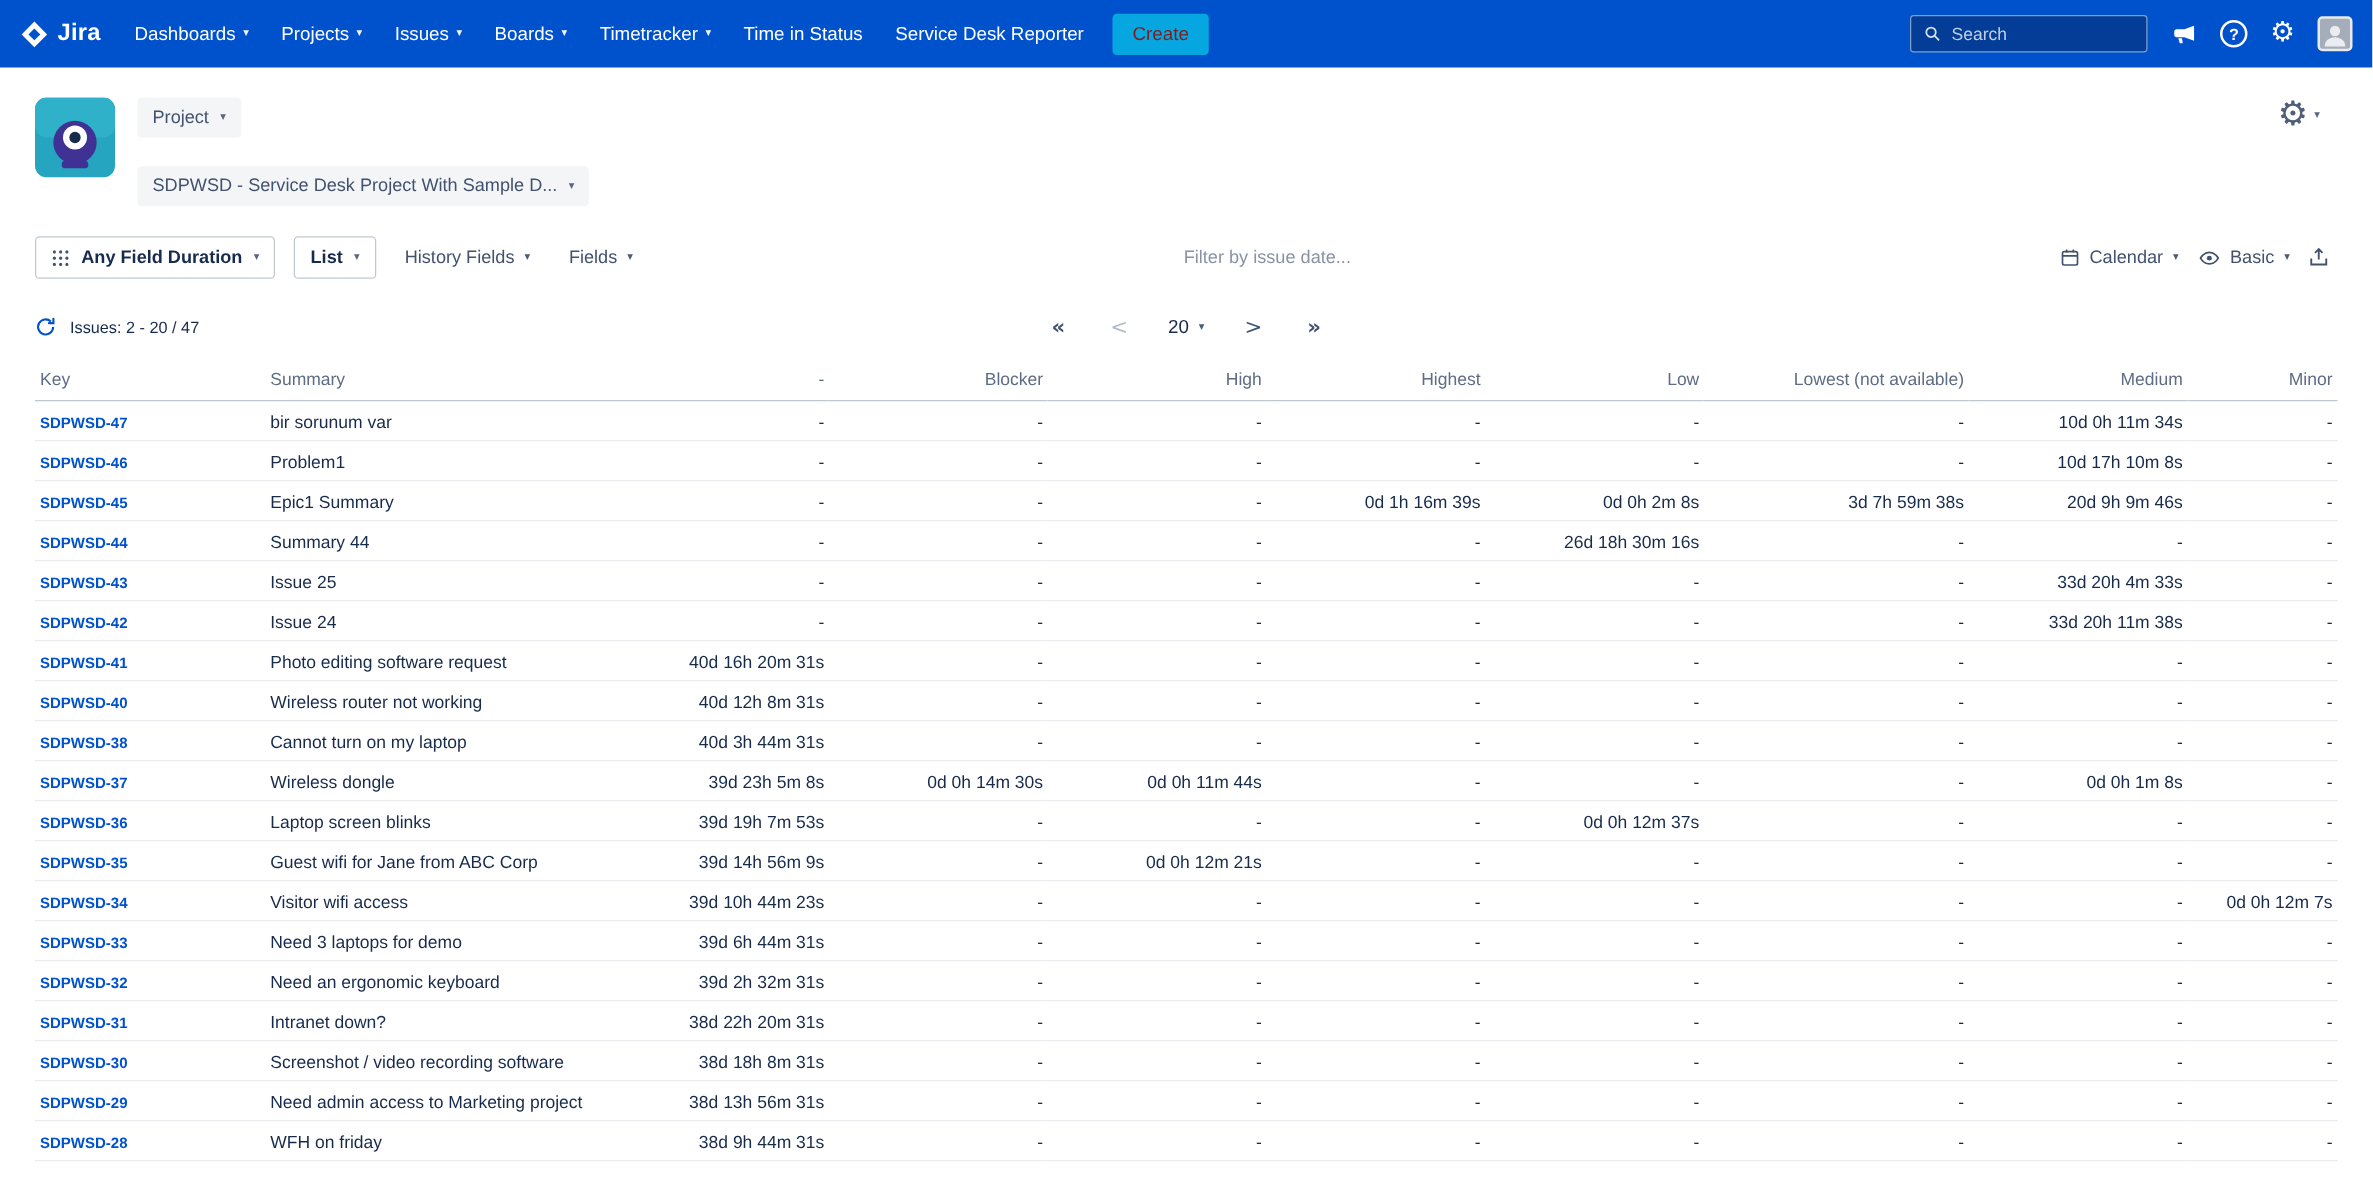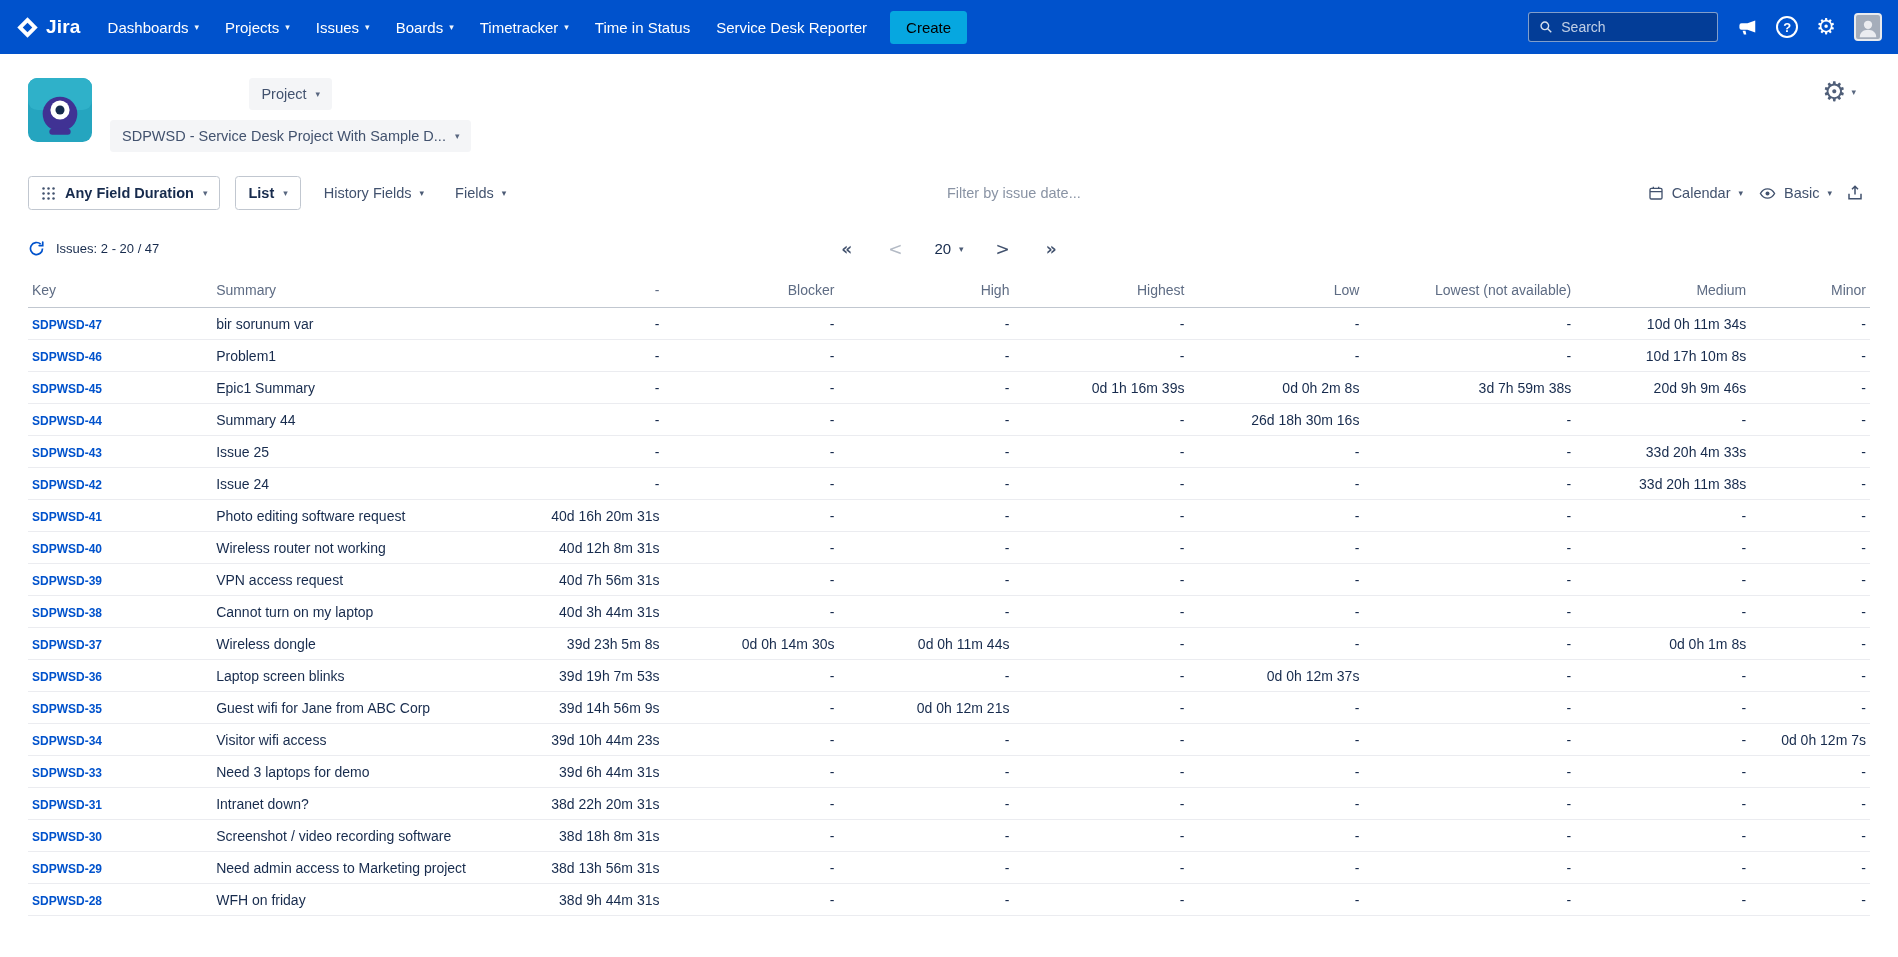--- a/index.html
+++ b/index.html
@@ -16,21 +16,21 @@
   .topnav {
     height:54px; background:#0052CC; color:#fff;
     display:flex; align-items:center; padding:0 16px;
   }
   .brand { display:flex; align-items:center; gap:7px; margin-right:14px; cursor:pointer; }
   .brand-name { font-size:19px; font-weight:bold; letter-spacing:.2px; }
   .nav-menu { display:flex; align-items:center; height:42px; }
   .nav-item { display:flex; align-items:center; gap:6px; padding:0 13px; height:42px; font-size:15px; cursor:pointer; white-space:nowrap; }
   .chev { font-size:9px; opacity:.95; font-family:"DejaVu Sans", sans-serif; }
   .create-btn {
-    background:#06A7E0; color:#000000; border:none; border-radius:3.5px;
+    background:#06A7E0; color:#7f1d1d; border:none; border-radius:3.5px;
     padding:8px 16px; font-size:15px; font-family:inherit; cursor:pointer; margin-left:10px;
   }
   .nav-right { margin-left:auto; display:flex; align-items:center; gap:18px; }
   .nav-search {
     display:flex; align-items:center; gap:8px;
     background:rgba(9,30,66,.38); border:1px solid rgba(255,255,255,.5);
     border-radius:3px; padding:6px 10px; width:190px;
   }
   .nav-search input { background:transparent; border:0; outline:0; color:#fff; font-size:14px; width:100%; font-family:inherit; }
   .nav-search input::placeholder { color:rgba(255,255,255,.75); }
@@ -42,21 +42,21 @@
   }
   .nav-gear { font-size:22px; line-height:1; }
   .nav-avatar {
     width:28px; height:28px; border-radius:4px; background:#A5ADBA;
     border:2px solid #E8EAEE; display:flex; align-items:flex-end; justify-content:center; overflow:hidden;
   }
 
   
   .project-header { display:flex; align-items:flex-start; padding:24px 28px 16px; }
   .project-avatar { width:64px; height:64px; margin-right:18px; cursor:pointer; flex:0 0 auto; }
-  .ph-buttons { display:flex; flex-direction:column; align-items:center; gap:10px; }
+  .ph-buttons { display:flex; flex-direction:column; align-items:flex-start; gap:23px; }
   .pill-btn {
     display:inline-flex; align-items:center; gap:9px;
     background:#F4F5F7; border:none; border-radius:3.5px;
     padding:8px 12px; font-size:14.5px; color:#42526E; font-family:inherit; cursor:pointer;
   }
   .project-select { min-width:360px; justify-content:space-between; }
   .header-gear { margin-left:auto; display:flex; align-items:center; gap:5px; color:#505F79; cursor:pointer; background:none; border:none; padding-right:14px; }
   .header-gear .gear-glyph { font-size:27px; line-height:1; color:#505F79; }
 
   
@@ -406,32 +406,20 @@
           <td class="ar">40d 12h 8m 31s</td>
           <td class="ar">-</td>
           <td class="ar">-</td>
           <td class="ar">-</td>
           <td class="ar">-</td>
           <td class="ar">-</td>
           <td class="ar">-</td>
           <td class="ar">-</td>
         </tr>
         <tr>
-          <td class="al"><a href="#" class="key-link">SDPWSD-39</a></td>
-          <td class="al">VPN access request</td>
-          <td class="ar">40d 7h 56m 31s</td>
-          <td class="ar">-</td>
-          <td class="ar">-</td>
-          <td class="ar">-</td>
-          <td class="ar">-</td>
-          <td class="ar">-</td>
-          <td class="ar">-</td>
-          <td class="ar">-</td>
-        </tr>
-        <tr>
           <td class="al"><a href="#" class="key-link">SDPWSD-38</a></td>
           <td class="al">Cannot turn on my laptop</td>
           <td class="ar">40d 3h 44m 31s</td>
           <td class="ar">-</td>
           <td class="ar">-</td>
           <td class="ar">-</td>
           <td class="ar">-</td>
           <td class="ar">-</td>
           <td class="ar">-</td>
           <td class="ar">-</td>
@@ -490,20 +478,32 @@
           <td class="ar">39d 6h 44m 31s</td>
           <td class="ar">-</td>
           <td class="ar">-</td>
           <td class="ar">-</td>
           <td class="ar">-</td>
           <td class="ar">-</td>
           <td class="ar">-</td>
           <td class="ar">-</td>
         </tr>
         <tr>
+          <td class="al"><a href="#" class="key-link">SDPWSD-32</a></td>
+          <td class="al">Need an ergonomic keyboard</td>
+          <td class="ar">39d 2h 32m 31s</td>
+          <td class="ar">-</td>
+          <td class="ar">-</td>
+          <td class="ar">-</td>
+          <td class="ar">-</td>
+          <td class="ar">-</td>
+          <td class="ar">-</td>
+          <td class="ar">-</td>
+        </tr>
+        <tr>
           <td class="al"><a href="#" class="key-link">SDPWSD-31</a></td>
           <td class="al">Intranet down?</td>
           <td class="ar">38d 22h 20m 31s</td>
           <td class="ar">-</td>
           <td class="ar">-</td>
           <td class="ar">-</td>
           <td class="ar">-</td>
           <td class="ar">-</td>
           <td class="ar">-</td>
           <td class="ar">-</td>

